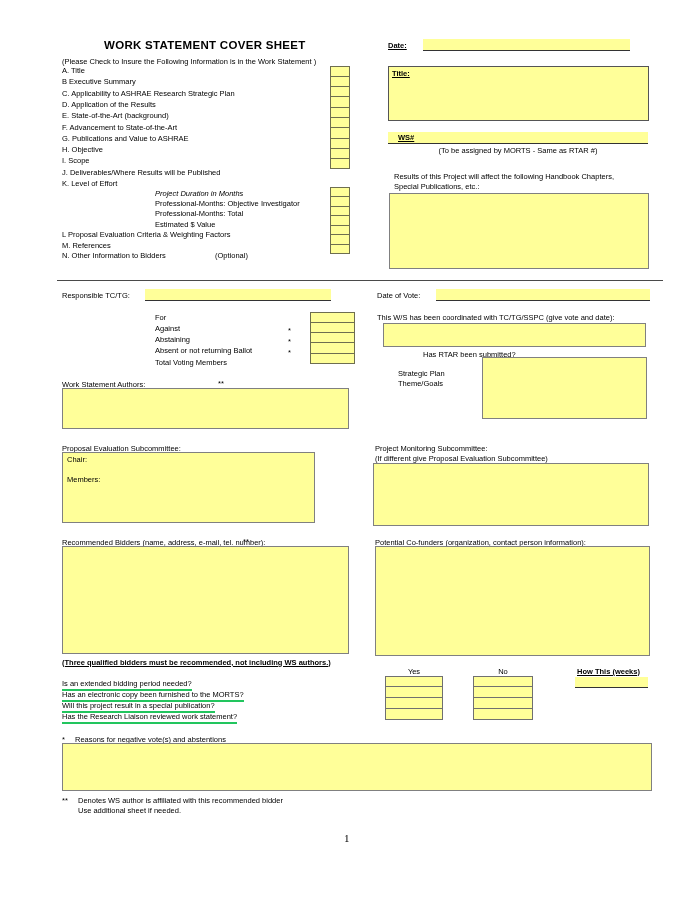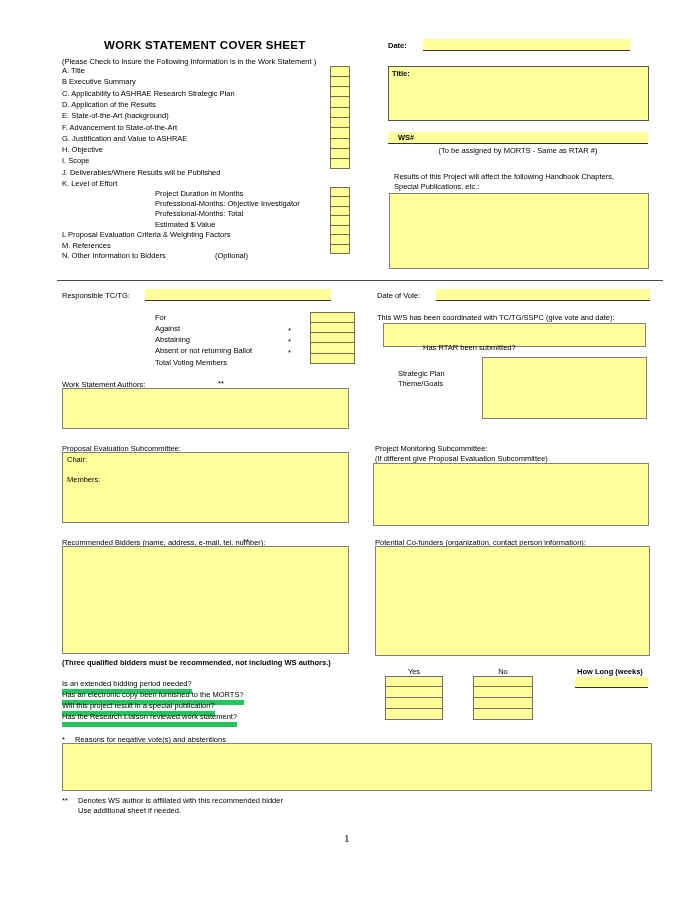--- a/index.html
+++ b/index.html
@@ -1,55 +1,55 @@
 <!DOCTYPE html>
 <html><head>
 <meta charset="utf-8">
 <style>
   html,body{margin:0;padding:0;background:#fff;}
   #page{position:relative;width:696px;height:900px;background:#ffffff;overflow:hidden;
         font-family:"Liberation Sans",sans-serif;color:#000;}
   .abs{position:absolute;}
   .lbl{font-size:7.5px;line-height:9px;white-space:nowrap;}
-  .b{font-weight:bold;}
+  .b{font-weight:bold;text-decoration:underline;}
   .ttl{font-size:11.5px;font-weight:bold;letter-spacing:.3px;}
   .field{background:#FFFF99;border-bottom:1px solid #333;}
   .bigbox{background:#FFFF99;border:1px solid #808080;box-sizing:border-box;}
   .cb{width:20px;height:11.3px;background:#FFFF99;border:1px solid #6e6e50;box-sizing:border-box;}
   .cb + .cb{margin-top:-1px;}
   .cb2{height:10.5px;}
   .vc{width:45px;height:11.3px;background:#FFFF99;border:1px solid #6e6e50;box-sizing:border-box;}
   .vc + .vc{margin-top:-1px;}
   .yn{background:#FFFF99;border:1px solid #707070;box-sizing:border-box;height:11.8px;}
   .yn + .yn{margin-top:-1px;}
-  .q{display:inline-block;border-bottom:5px solid #22c55e;padding-bottom:1px;}
+  .q{display:inline-block;border-bottom:2px solid #22c55e;padding-bottom:1px;}
   .ctr{text-align:center;}
   .serif{font-family:"Liberation Serif",serif;font-size:11px;}
 </style>
 </head>
 <body>
 
 <div id="page">
 
   <div class="abs ttl" style="left:104px;top:39px;">WORK STATEMENT COVER SHEET</div>
   <div class="abs lbl" style="left:62px;top:57px;">(Please Check to Insure the Following Information is in the Work Statement )</div>
 
   <div class="abs lbl" style="left:62px;top:66px;">A. Title</div>
   <div class="abs lbl" style="left:62px;top:77.3px;">B  Executive Summary</div>
   <div class="abs lbl" style="left:62px;top:88.6px;">C. Applicability to ASHRAE Research Strategic Plan</div>
   <div class="abs lbl" style="left:62px;top:99.9px;">D. Application of the Results</div>
   <div class="abs lbl" style="left:62px;top:111.2px;">E. State-of-the-Art  (background)</div>
   <div class="abs lbl" style="left:62px;top:122.5px;">F. Advancement to State-of-the-Art</div>
-  <div class="abs lbl" style="left:62px;top:133.8px;">G. Justification and Value to ASHRAE</div>
+  <div class="abs lbl" style="left:62px;top:133.8px;">G. Publications and Value to ASHRAE</div>
   <div class="abs lbl" style="left:62px;top:145.1px;">H. Objective</div>
   <div class="abs lbl" style="left:62px;top:156.4px;">I.  Scope</div>
   <div class="abs lbl" style="left:62px;top:167.7px;">J.  Deliverables/Where Results will be Published</div>
   <div class="abs lbl" style="left:62px;top:179px;">K. Level of Effort</div>
 
-  <div class="abs lbl" style="left:155px;top:188.5px;">Project Duration in Months</div>
+  <div class="abs lbl" style="left:155px;top:188.5px;font-style:italic;">Project Duration in Months</div>
   <div class="abs lbl" style="left:155px;top:198.9px;">Professional-Months: Objective Investigator</div>
   <div class="abs lbl" style="left:155px;top:209.3px;">Professional-Months: Total</div>
   <div class="abs lbl" style="left:155px;top:219.7px;">Estimated $ Value</div>
 
   <div class="abs lbl" style="left:62px;top:230.1px;">L   Proposal Evaluation Criteria &amp; Weighting Factors</div>
   <div class="abs lbl" style="left:62px;top:240.5px;">M. References</div>
   <div class="abs lbl" style="left:62px;top:250.9px;">N. Other Information to Bidders</div>
   <div class="abs lbl" style="left:215px;top:250.9px;">(Optional)</div>
 
   <div class="abs" style="left:330px;top:65.5px;">
@@ -110,51 +110,51 @@
     <div class="vc"></div>
     <div class="vc"></div>
     <div class="vc"></div>
     <div class="vc"></div>
     <div class="vc"></div>
   </div>
 
   <div class="abs lbl" style="left:377px;top:312.5px;">This W/S has been coordinated with TC/TG/SSPC (give vote and date):</div>
   <div class="abs bigbox" style="left:383px;top:323px;width:263px;height:24px;"></div>
 
-  <div class="abs lbl" style="left:377px;top:343px;padding-left:46px;">Has RTAR been submitted?</div>
+  <div class="abs lbl" style="left:377px;top:350px;padding-left:46px;">Has RTAR been submitted?</div>
   <div class="abs lbl" style="left:398px;top:368.5px;">Strategic Plan</div>
   <div class="abs lbl" style="left:398px;top:378.5px;">Theme/Goals</div>
   <div class="abs bigbox" style="left:482px;top:356.5px;width:165px;height:62px;"></div>
 
   <div class="abs lbl" style="left:62px;top:380px;">Work Statement Authors:</div>
   <div class="abs lbl" style="left:218px;top:379px;">**</div>
   <div class="abs bigbox" style="left:62px;top:388px;width:287px;height:41px;"></div>
 
   <div class="abs lbl" style="left:62px;top:443.5px;">Proposal Evaluation Subcommittee:</div>
-  <div class="abs bigbox" style="left:62px;top:451.5px;width:287px;height:71px;">
+  <div class="abs bigbox" style="left:62px;top:451.5px;width:253px;height:71px;">
     <div class="lbl" style="position:absolute;left:4px;top:2px;">Chair:</div>
     <div class="lbl" style="position:absolute;left:4px;top:22px;">Members:</div>
   </div>
 
   <div class="abs lbl" style="left:375px;top:443.5px;">Project Monitoring Subcommittee:</div>
   <div class="abs lbl" style="left:375px;top:453.5px;">(If different give Proposal Evaluation Subcommittee)</div>
   <div class="abs bigbox" style="left:373px;top:462.5px;width:276px;height:63px;"></div>
 
   <div class="abs lbl" style="left:62px;top:537.5px;">Recommended Bidders (name, address, e-mail, tel. number):</div>
   <div class="abs lbl" style="left:243px;top:536.5px;">**</div>
   <div class="abs bigbox" style="left:62px;top:545.5px;width:287px;height:108px;"></div>
 
   <div class="abs lbl" style="left:375px;top:537.5px;">Potential Co-funders (organization, contact person information):</div>
   <div class="abs bigbox" style="left:375px;top:545.5px;width:275px;height:110px;"></div>
 
   <div class="abs lbl b" style="left:62px;top:657.5px;">(Three qualified bidders must be recommended, not including WS authors.)</div>
 
   <div class="abs lbl ctr" style="left:385px;top:666.5px;width:58px;">Yes</div>
   <div class="abs lbl ctr" style="left:473px;top:666.5px;width:60px;">No</div>
-  <div class="abs lbl b" style="left:577px;top:666.5px;">How Long (weeks)</div>
+  <div class="abs lbl b" style="left:577px;top:666.5px;">How This (weeks)</div>
 
   <div class="abs lbl" style="left:62px;top:678.5px;"><span class="q">Is an extended bidding period needed?</span></div>
   <div class="abs lbl" style="left:62px;top:689.5px;"><span class="q">Has an electronic copy been furnished to the MORTS?</span></div>
   <div class="abs lbl" style="left:62px;top:700.5px;"><span class="q">Will this project result in a special publication?</span></div>
   <div class="abs lbl" style="left:62px;top:711.5px;"><span class="q">Has the Research Liaison reviewed work statement?</span></div>
 
   <div class="abs" style="left:385px;top:675.5px;">
     <div class="yn" style="width:58px;"></div>
     <div class="yn" style="width:58px;"></div>
     <div class="yn" style="width:58px;"></div>

